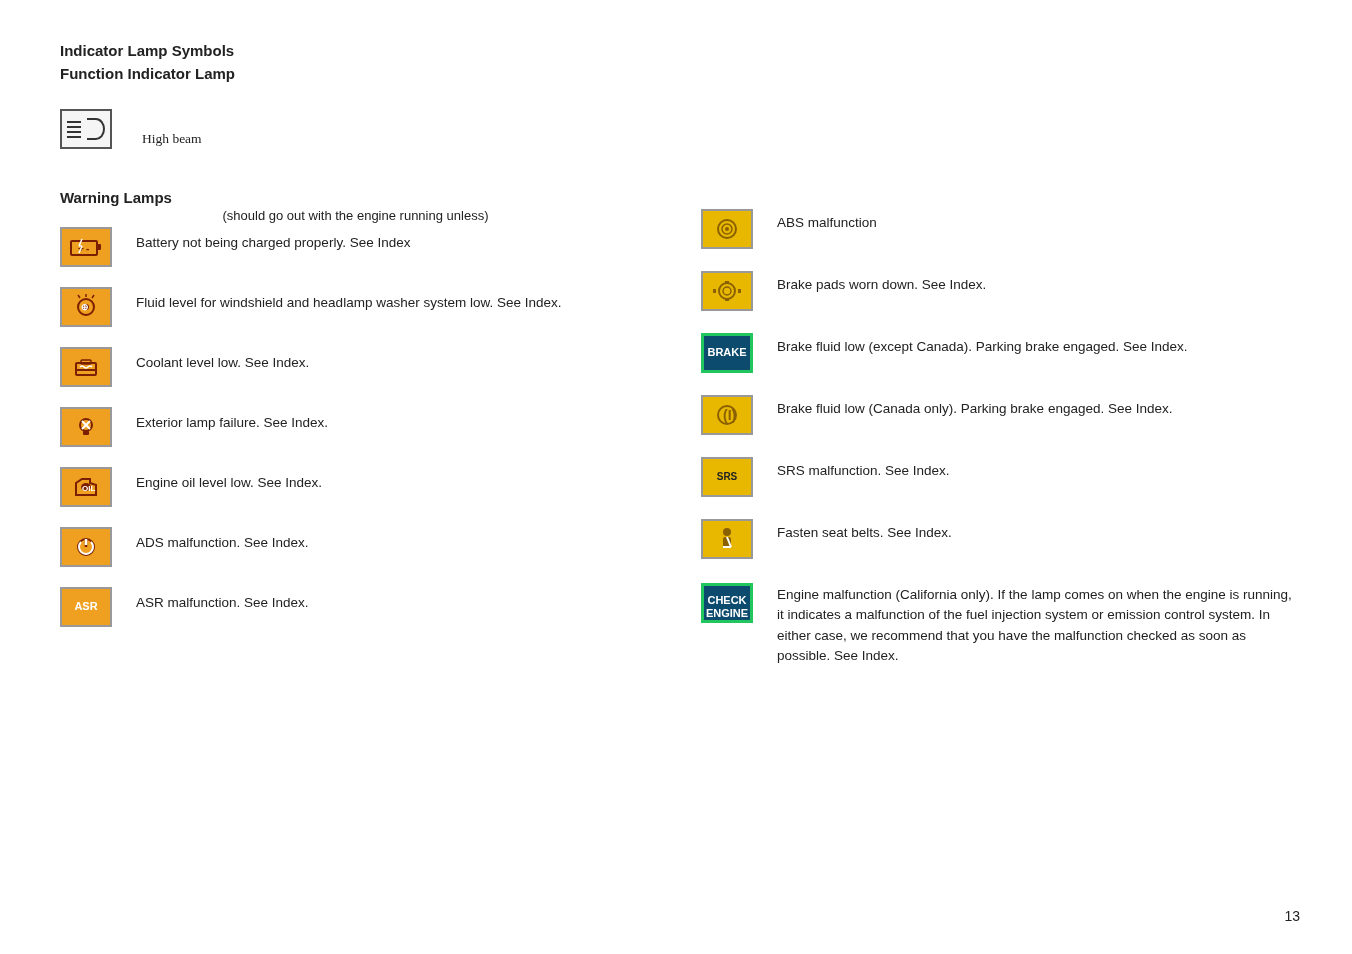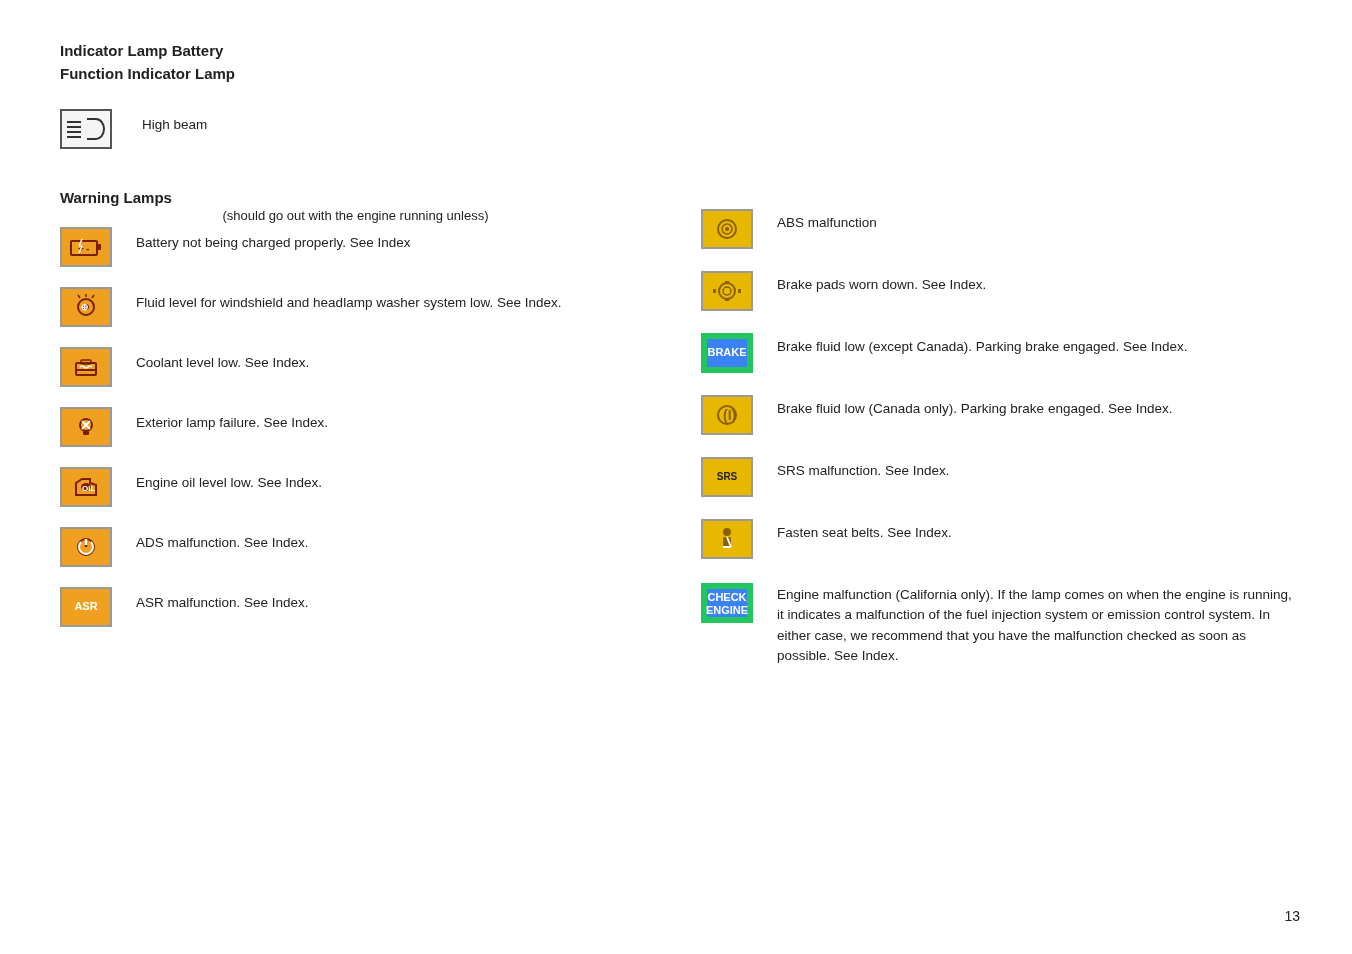--- a/index.html
+++ b/index.html
@@ -31,23 +31,24 @@
       flex: 1;
       min-width: 0;
     }
     .col-right {
       flex: 1;
       min-width: 0;
     }
     
     .highbeam-section {
       display: flex;
-      align-items: flex-start;
+      align-items: flex-end;
       gap: 30px;
       margin-bottom: 40px;
+      font-family: Liberation Serif, serif;
     }
     .symbol-box {
       width: 52px;
       height: 40px;
       border: 2px solid #555;
       display: flex;
       align-items: center;
       justify-content: center;
       flex-shrink: 0;
       background: #f5f5f5;
@@ -58,26 +59,26 @@
       border: 2px solid #999;
       display: flex;
       align-items: center;
       justify-content: center;
       flex-shrink: 0;
       background: #f0a020;
     }
     .symbol-box-red {
       width: 52px;
       height: 40px;
-      border: 6px solid #22c55e;
+      border: 3px solid #22c55e;
       display: flex;
       align-items: center;
       justify-content: center;
       flex-shrink: 0;
-      background: #3b82f6;
+      background: #0c4a6e;
     }
     .symbol-box-yellow {
       width: 52px;
       height: 40px;
       border: 2px solid #999;
       display: flex;
       align-items: center;
       justify-content: center;
       flex-shrink: 0;
       background: #e8b800;
@@ -171,21 +172,21 @@
       line-height: 1.5;
       padding-top: 4px;
     }
   </style>
 </head>
 <body>
 
 <div class="page">
 
   <div class="page-title">
-    <div>Indicator Lamp Battery</div>
+    <div>Indicator Lamp Symbols</div>
     <div>Function Indicator Lamp</div>
   </div>
 
   <div class="highbeam-section">
     <div class="symbol-box">
       <div class="highbeam-icon">
         <div class="hb-lines">
           <div class="hb-line"></div>
           <div class="hb-line"></div>
           <div class="hb-line"></div>

